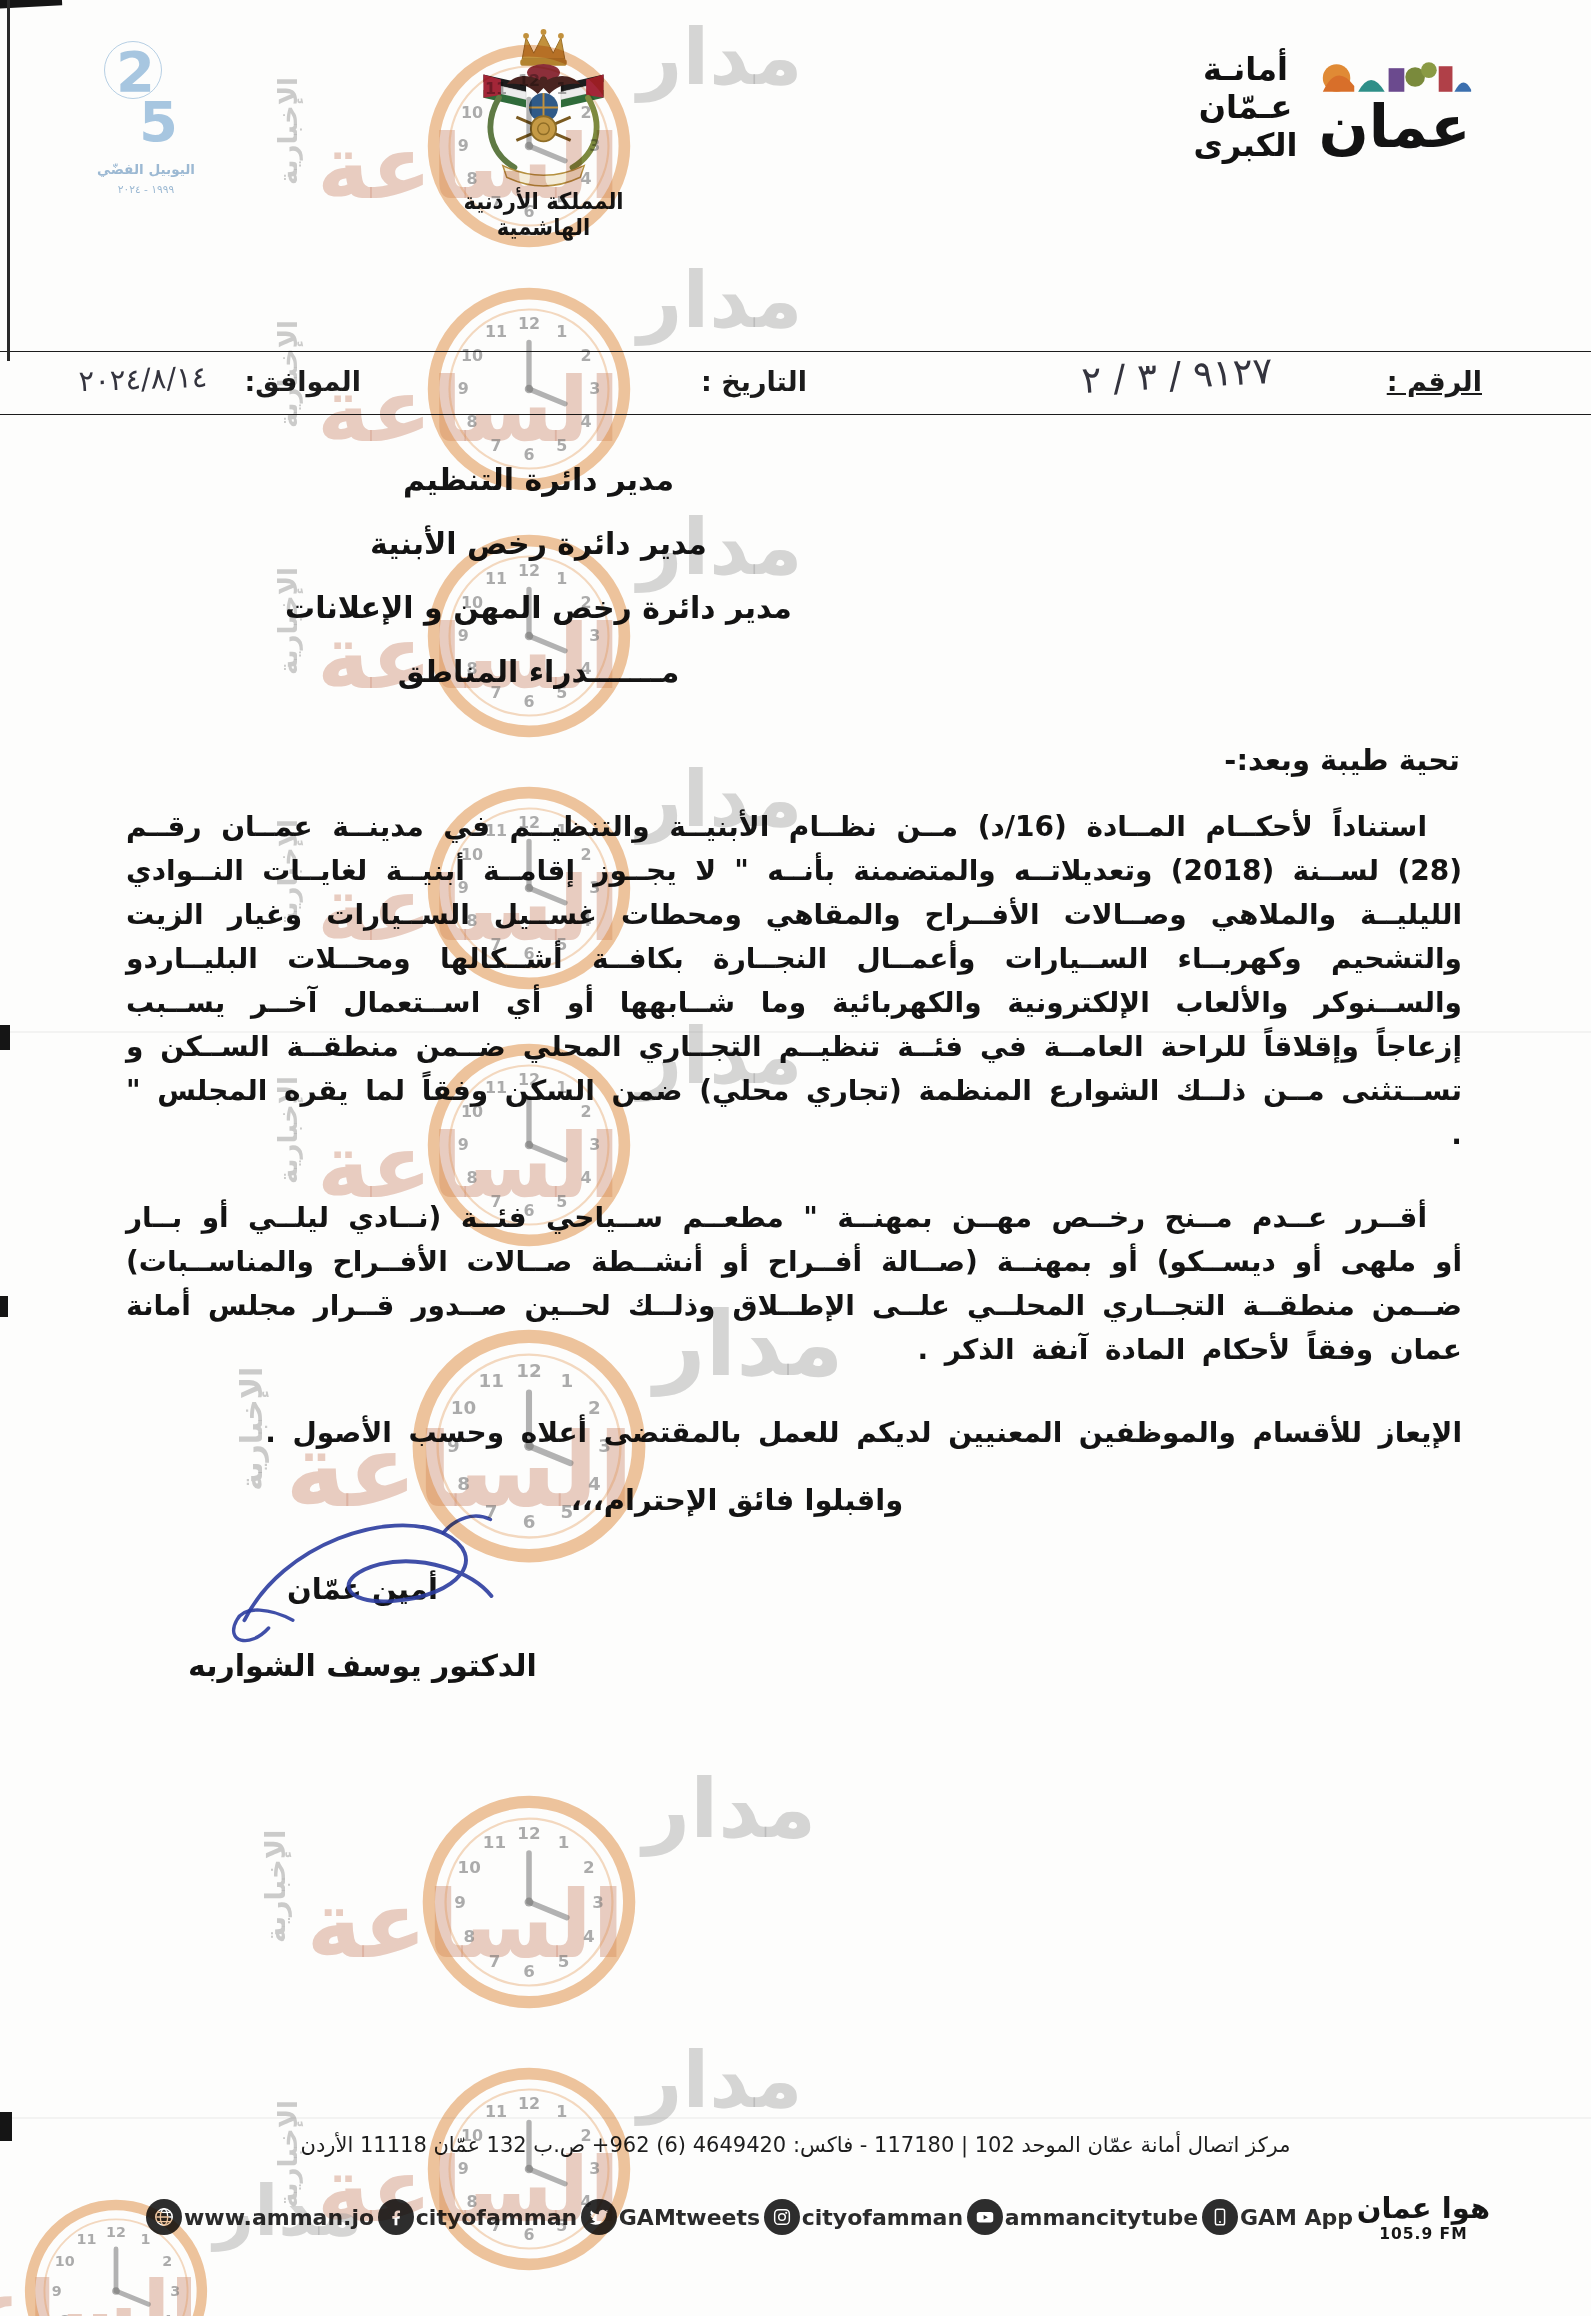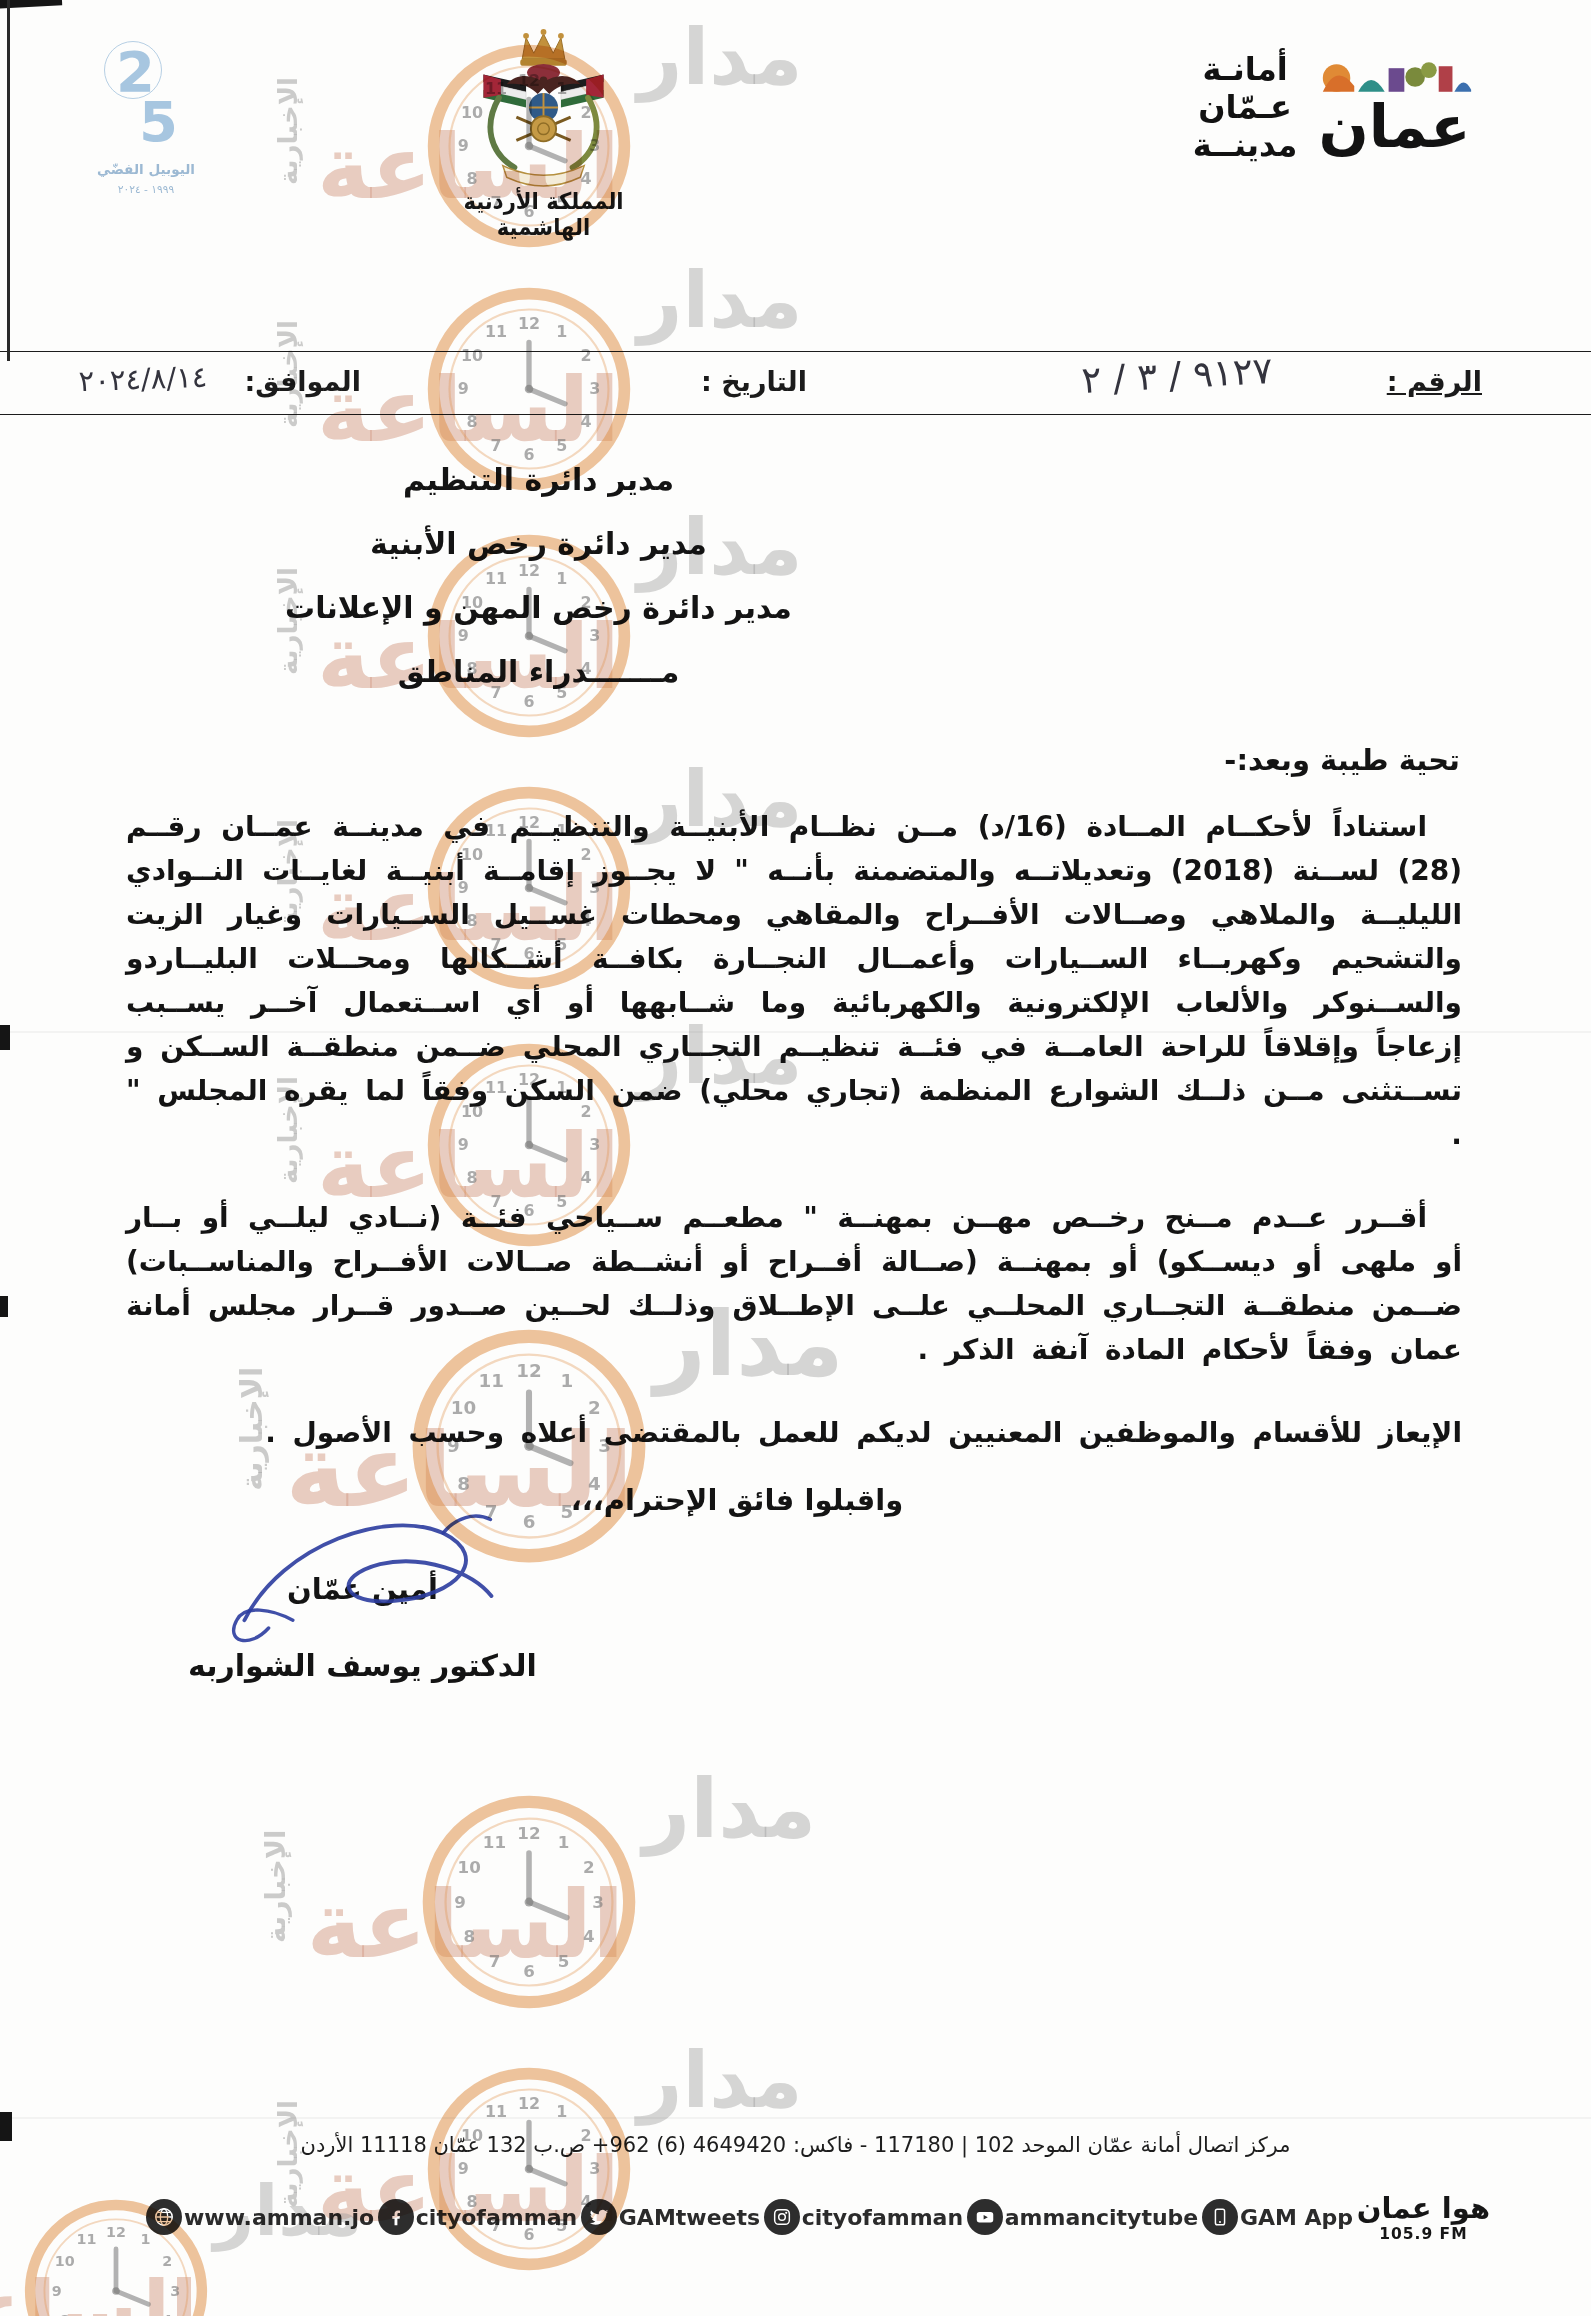--- a/index.html
+++ b/index.html
@@ -123,21 +123,21 @@
       <rect x="79" y="18" width="16" height="24" fill="#6b4a8e"></rect>
       <circle cx="106" cy="27" r="10" fill="#7a8a3c"></circle>
       <circle cx="120" cy="20" r="8" fill="#8a9a44"></circle>
       <rect x="130" y="16" width="14" height="26" fill="#b04048"></rect>
       <path d="M146 42 q9 -18 17 -2 l0 2 z" fill="#3b6fae"></path>
       <text x="85" y="98" text-anchor="middle" font-size="60" font-weight="bold" fill="#131313">عمان</text>
     </svg>
     <div class="gam-text">
       <div>أمانـة</div>
       <div>عـمّان</div>
-      <div>مدينــة</div>
+      <div>الكبرى</div>
     </div>
   </div>
 
   <div class="band">
     <span class="lbl band-num-label">الرقم :</span>
     <span class="band-num-value">٩١٢٧ / ٣ / ٢</span>
     <span class="lbl band-date-label">التاريخ :</span>
     <span class="lbl band-muw-label">الموافق:</span>
     <span class="band-muw-value">٢٠٢٤/٨/١٤</span>
   </div>

